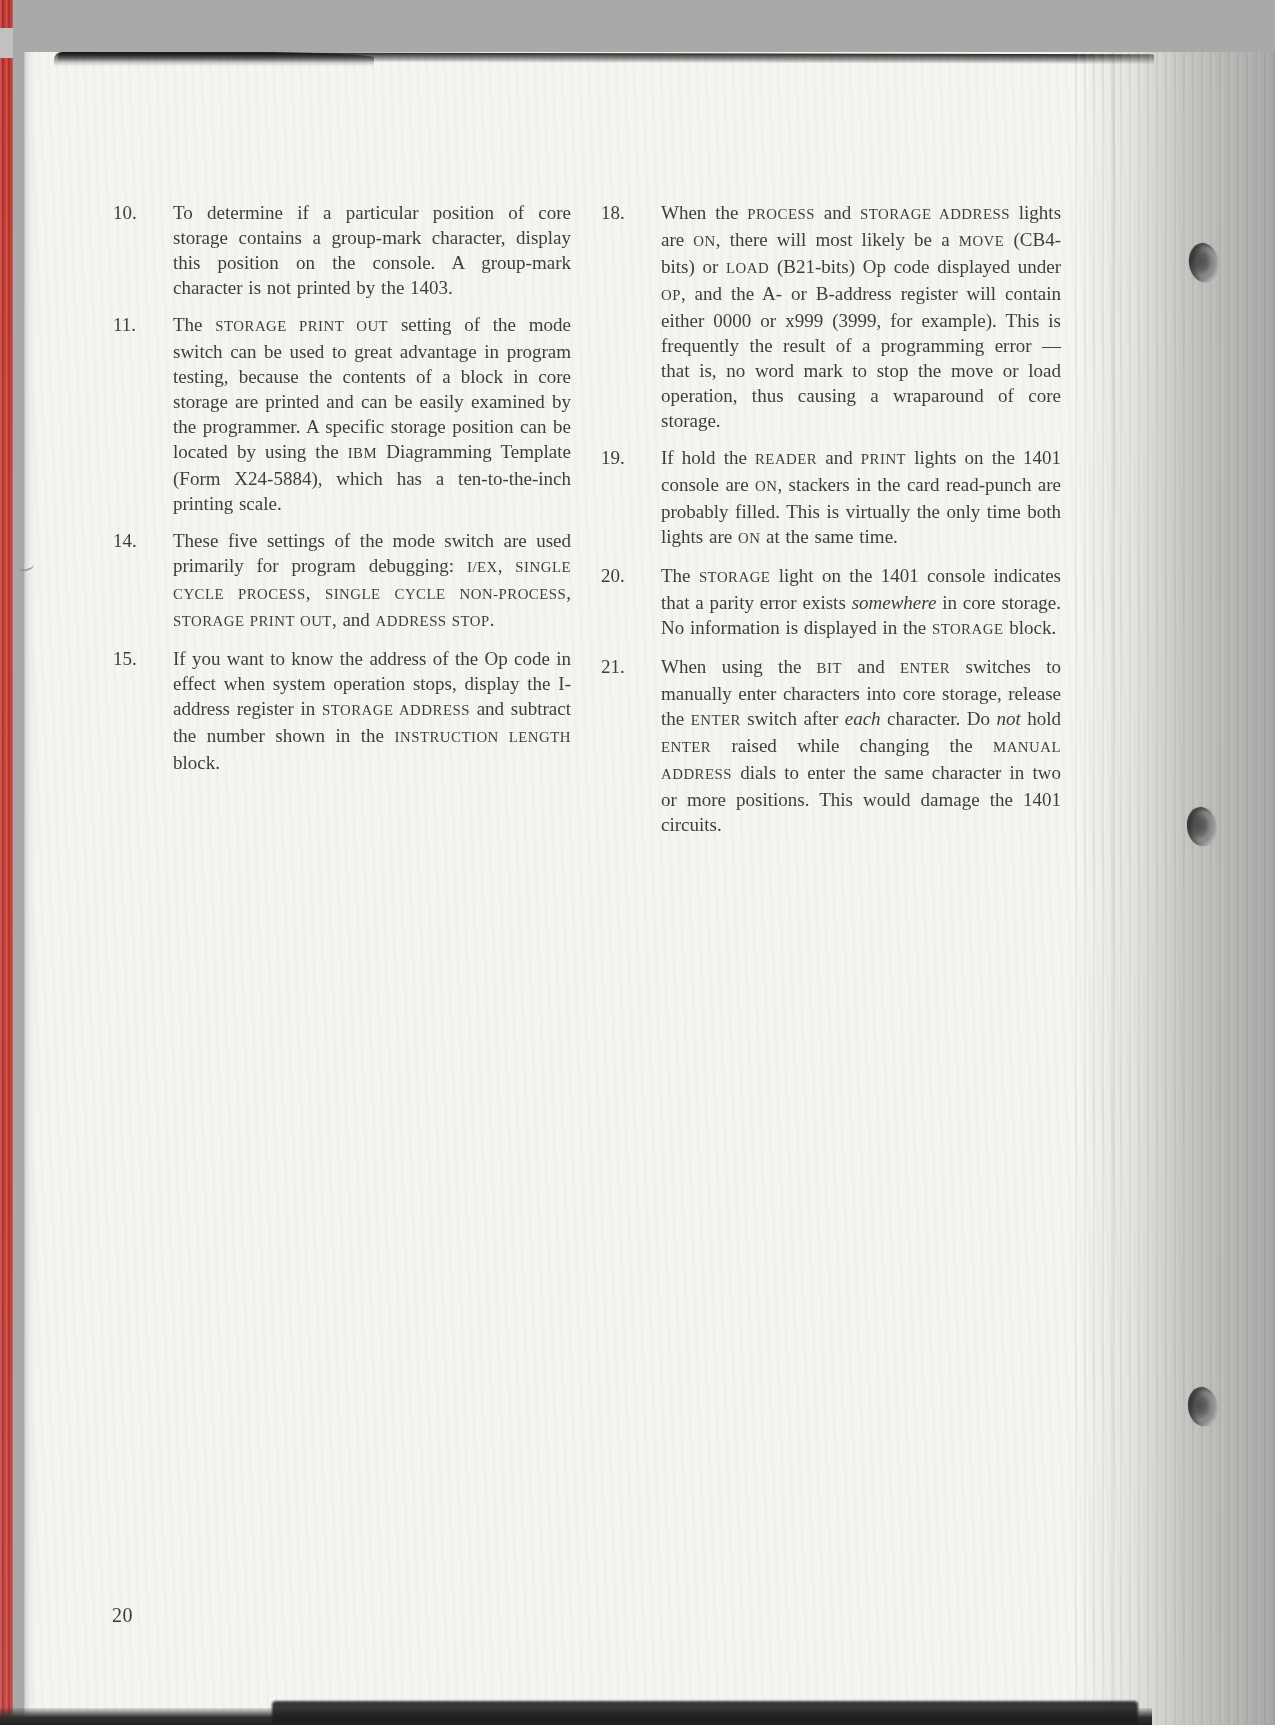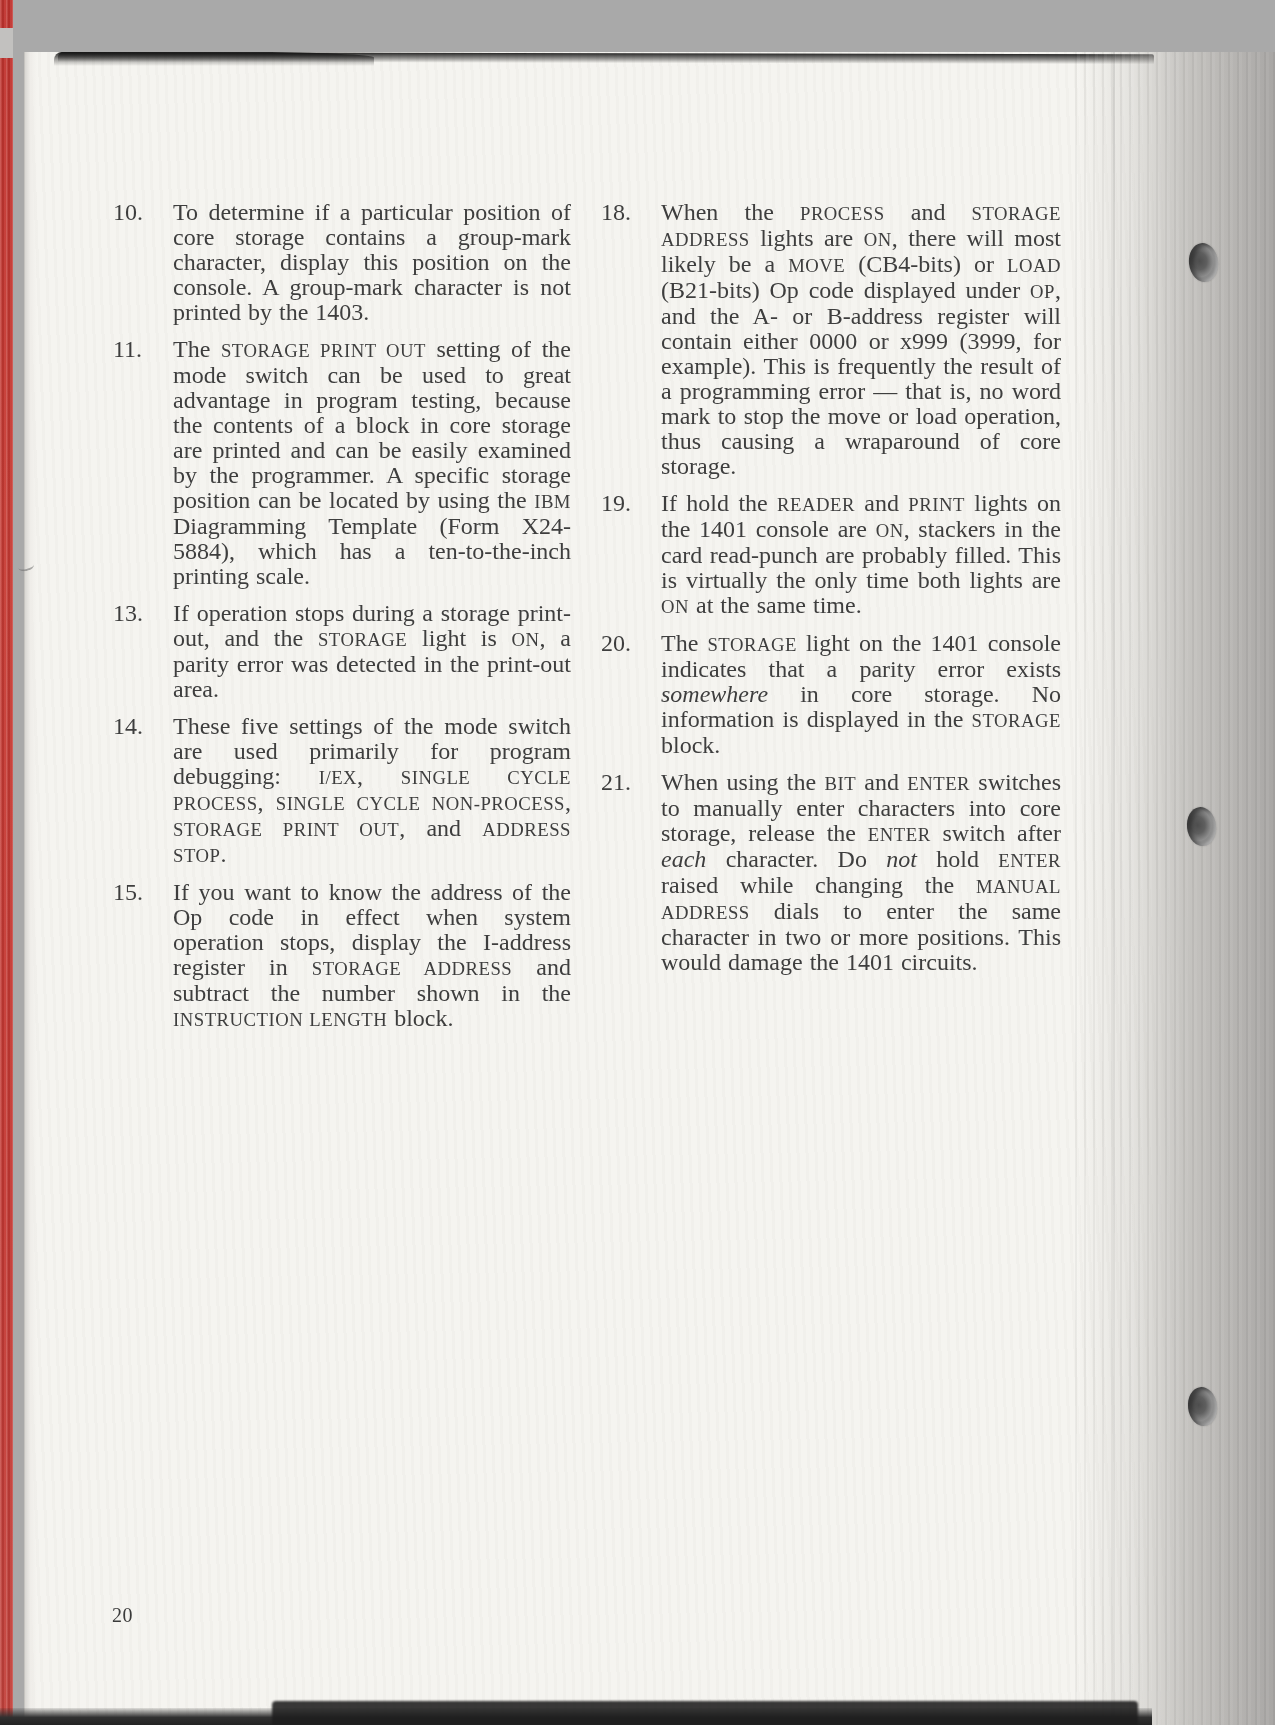--- a/index.html
+++ b/index.html
@@ -92,21 +92,21 @@
     background: #1e1e1e; opacity: 0.88;
     border-radius: 4px 4px 0 0;
     filter: blur(1px);
     z-index: 7;
   }
 
   
   .col {
     position: absolute; top: 148px;
     color: #3e3e3e;
-    font-size: 24px; line-height: 25px;
+    font-size: 19px; line-height: 25px;
     word-spacing: 1px;
   }
   .col-left  { left: 89px;  width: 458px; }
   .col-right { left: 577px; width: 460px; }
   .item { display: flex; margin-bottom: 12px; }
   .item .num { flex: 0 0 36px; width: 36px; }
   .item .txt { flex: 1; text-align: justify; margin-left: 24px; }
   .sc { font-size: 0.78em; letter-spacing: 0.5px; }
   .it { font-style: italic; }
 
@@ -152,24 +152,20 @@
     <div class="col col-left" id="col-left">
         <div class="item">
           <span class="num">10.</span>
           <span class="txt"><span>To determine if a particular position of core storage contains a group-mark character, display this position on the console. A group-mark character is not printed by the 1403.</span></span>
         </div>
         <div class="item">
           <span class="num">11.</span>
           <span class="txt"><span>The </span><span class="sc">STORAGE PRINT OUT</span><span> setting of the mode switch can be used to great advantage in program testing, because the contents of a block in core storage are printed and can be easily examined by the programmer. A specific storage position can be located by using the </span><span class="sc">IBM</span><span> Diagramming Template (Form X24-5884), which has a ten-to-the-inch printing scale.</span></span>
         </div>
         <div class="item">
-          <span class="num">13.</span>
-          <span class="txt"><span>If operation stops during a storage print-out, and the </span><span class="sc">STORAGE</span><span> light is </span><span class="sc">ON</span><span>, a parity error was detected in the print-out area.</span></span>
-        </div>
-        <div class="item">
           <span class="num">14.</span>
           <span class="txt"><span>These five settings of the mode switch are used primarily for program debugging: </span><span class="sc">I/EX</span><span>, </span><span class="sc">SINGLE CYCLE PROCESS</span><span>, </span><span class="sc">SINGLE CYCLE NON-PROCESS</span><span>, </span><span class="sc">STORAGE PRINT OUT</span><span>, and </span><span class="sc">ADDRESS STOP</span><span>.</span></span>
         </div>
         <div class="item">
           <span class="num">15.</span>
           <span class="txt"><span>If you want to know the address of the Op code in effect when system operation stops, display the I-address register in </span><span class="sc">STORAGE ADDRESS</span><span> and subtract the number shown in the </span><span class="sc">INSTRUCTION LENGTH</span><span> block.</span></span>
         </div>
       </div>
     <div class="col col-right" id="col-right">
         <div class="item">

